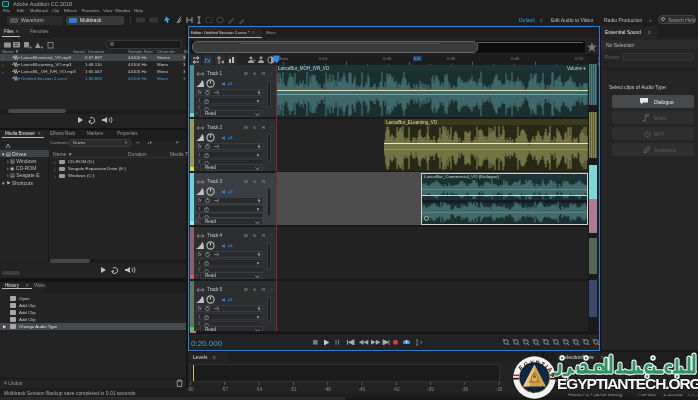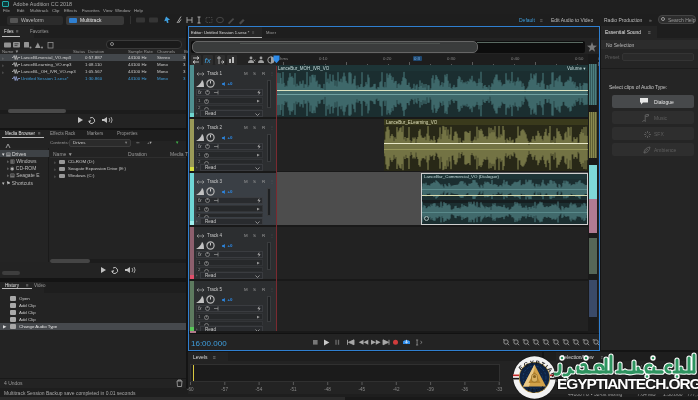--- a/index.html
+++ b/index.html
@@ -559,21 +559,21 @@
 <div class="abs" style="left:588px;top:54px;width:10px;height:279px;background:#1a1a1a;"></div>
 <div class="abs" style="left:589px;top:64px;width:8px;height:41px;background:#4e7f7f;"></div>
 <div class="abs" style="left:589px;top:112px;width:8px;height:46px;background:#8a8a50;"></div>
 <div class="abs" style="left:589px;top:165px;width:8px;height:34px;background:#7fd8d8;"></div>
 <div class="abs" style="left:589px;top:199px;width:8px;height:34px;background:#b07a92;"></div>
 <div class="abs" style="left:589px;top:238px;width:8px;height:36px;background:#566657;"></div>
 <div class="abs" style="left:589px;top:280px;width:8px;height:37px;background:#3a4a68;"></div>
 <div class="abs" style="left:589px;top:64px;width:8px;height:41px;background:repeating-linear-gradient(90deg,#4e7f7f 0 1px,#35585a 1px 2px);"></div>
 <div class="abs" style="left:589px;top:112px;width:8px;height:46px;background:repeating-linear-gradient(90deg,#8a8a50 0 1px,#5f5f35 1px 2px);"></div>
 <div class="abs" style="left:189px;top:333px;width:410px;height:17px;background:#232323;border-top:1px solid #121212;"></div>
-<div class="abs" style="left:191px;top:339px;font-size:8px;line-height:9px;color:#3f9fde;">16:00.000</div>
+<div class="abs" style="left:191px;top:339px;font-size:8px;line-height:9px;color:#3f9fde;">0:20.000</div>
 <svg class="abs" style="left:311px;top:339px;" width="115" height="7" viewBox="0 0 115 7">
 <rect x="2" y="1" width="4.6" height="4.6" fill="#787878"></rect>
 <path d="M13 0.4 l5.4 3 -5.4 3 z" fill="#c8c8c8"></path>
 <path d="M25 0.8 v5 M27.5 0.8 v5" stroke="#6a6a6a" stroke-width="1.3"></path>
 <path d="M36.5 0.8 v5 M43 0.8 l-5.5 2.5 5.5 2.5 z" fill="#a8a8a8" stroke="#a8a8a8" stroke-width="0.9"></path>
 <path d="M52.5 0.8 l-4.8 2.5 4.8 2.5 z M57.3 0.8 l-4.8 2.5 4.8 2.5 z" fill="#a8a8a8"></path>
 <path d="M60 0.8 l4.8 2.5 -4.8 2.5 z M64.8 0.8 l4.8 2.5 -4.8 2.5 z" fill="#a8a8a8"></path>
 <path d="M72 0.8 l5.5 2.5 -5.5 2.5 z M78 0.8 v5" fill="#a8a8a8" stroke="#a8a8a8" stroke-width="0.9"></path>
 <circle cx="84.5" cy="3.3" r="2.5" fill="#d03c3c"></circle>
 <path d="M92 2.2 a6 6 0 0 1 7 0 l0 2.8 -7 0 z" fill="#2d8ceb"></path>

